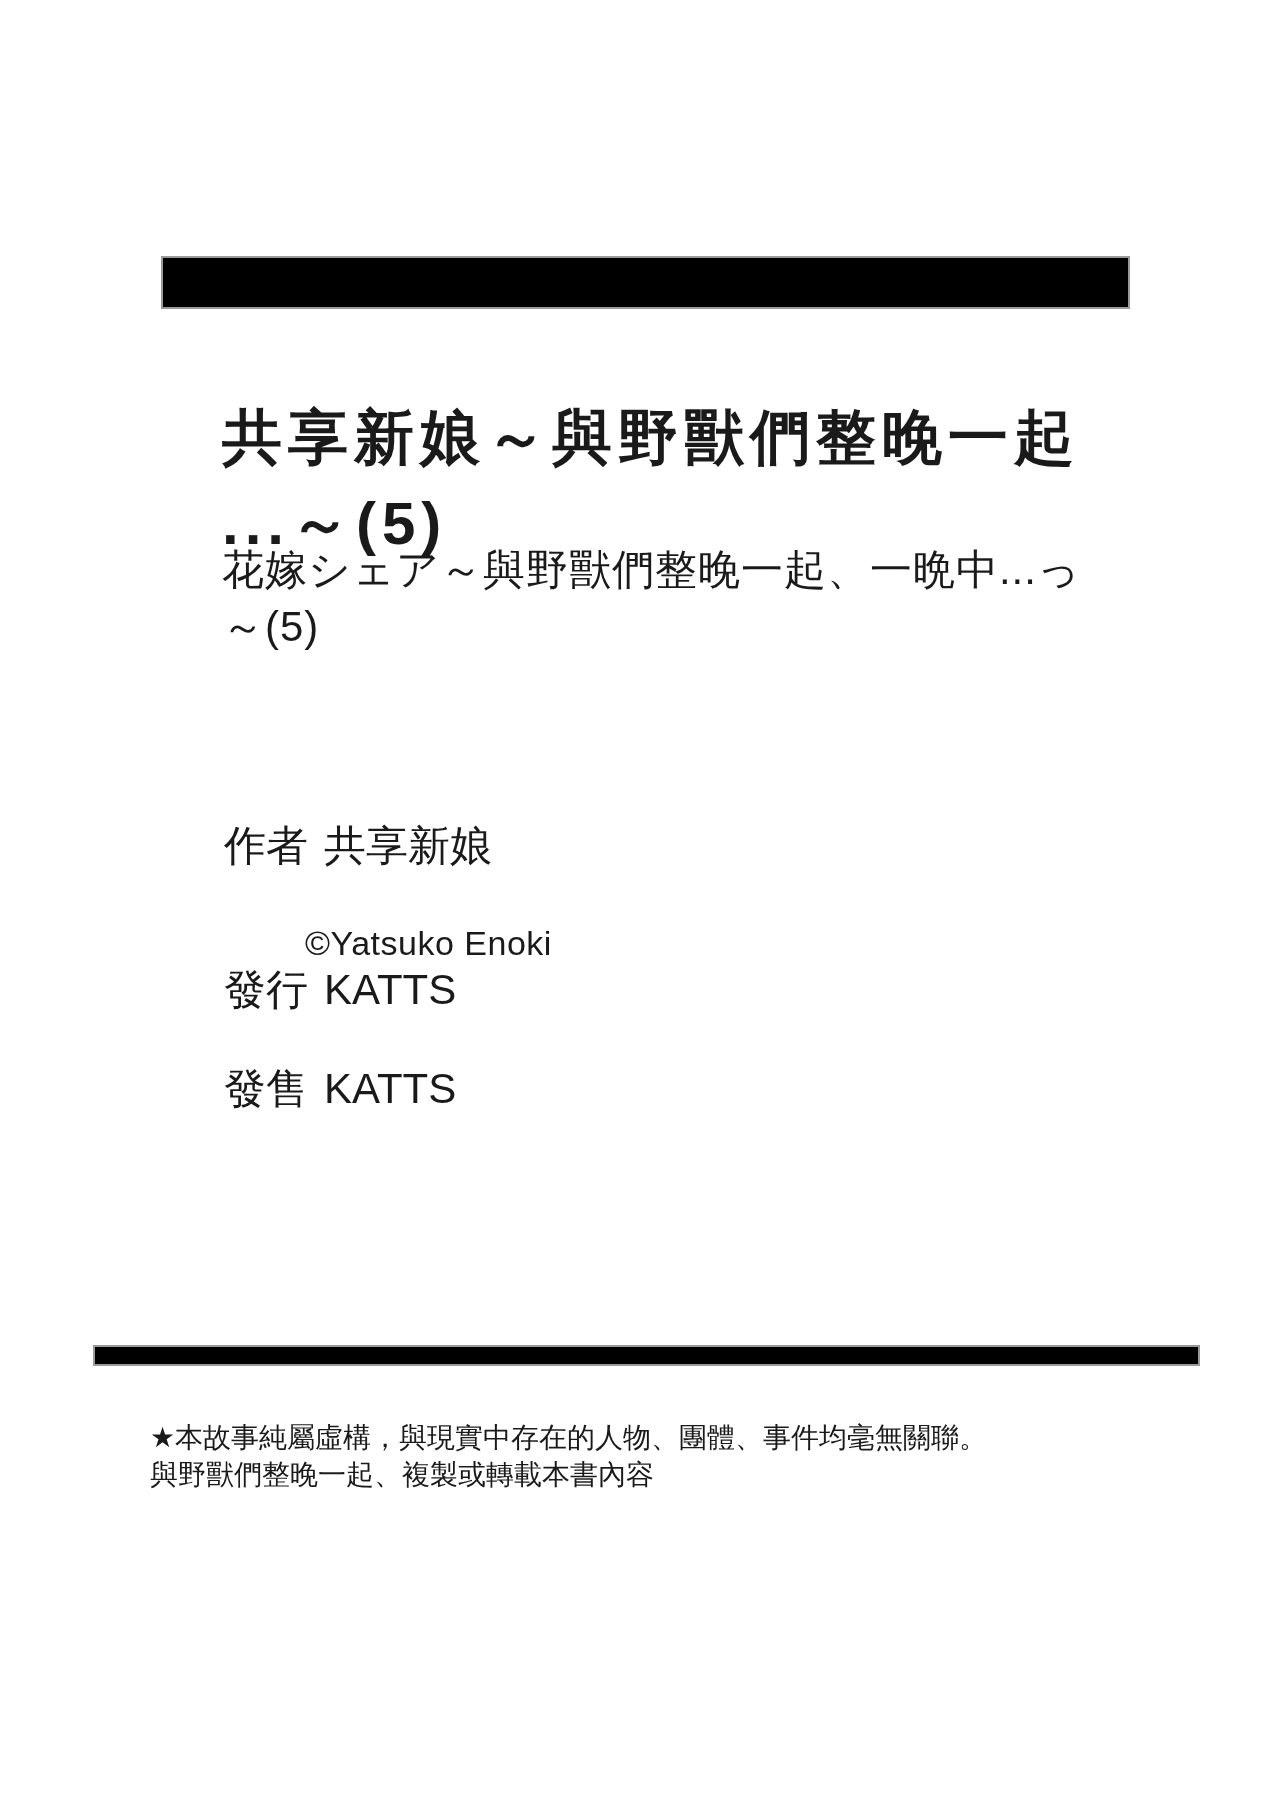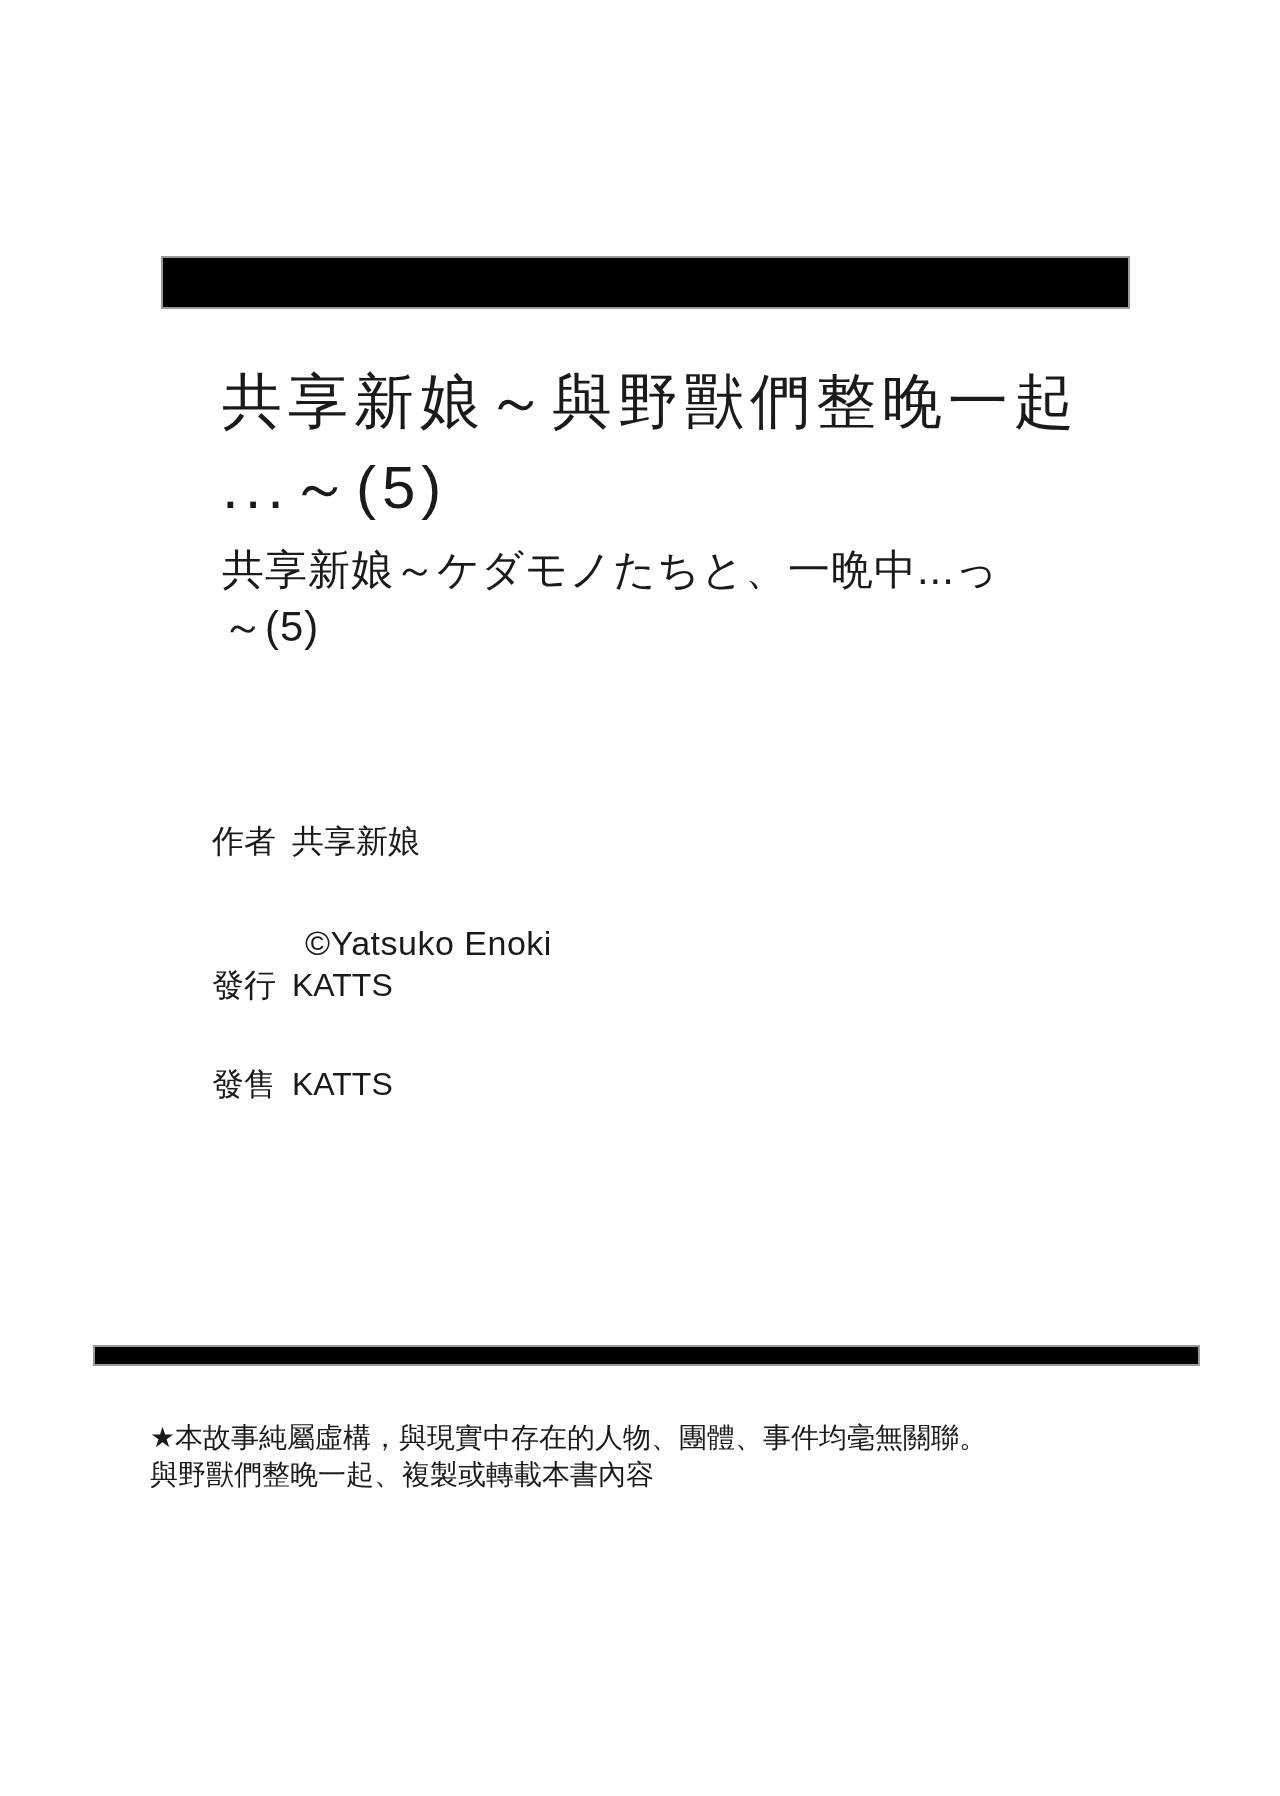--- a/index.html
+++ b/index.html
@@ -35,39 +35,41 @@
     height: 21px;
   }
   .txt {
     position: absolute;
     white-space: nowrap;
     line-height: 1;
     color: #1a1a1a;
   }
   .title-line {
     font-size: 60px;
-    font-weight: 400;
+    font-weight: 700;
     letter-spacing: 6px;
+    margin-top: 36px;
   }
   .title-l1 { left: 222px; top: 372px; }
   .title-l2 { left: 222px; top: 458px; }
   .subtitle-line {
     font-size: 42px;
     font-weight: 400;
     letter-spacing: 1px;
   }
   .subtitle-l1 { left: 222px; top: 549px; }
   .subtitle-l2 { left: 222px; top: 606px; }
   .credit-row {
     position: absolute;
     display: flex;
     gap: 16px;
-    font-size: 32px;
+    font-size: 42px;
     line-height: 1;
     white-space: nowrap;
+    margin-left: 12px;
   }
   .credit-author { left: 212px; top: 825px; }
   .credit-copyright {
     left: 305px;
     top: 926px;
     font-size: 34px;
     letter-spacing: 0.5px;
   }
   .credit-publisher { left: 212px; top: 969px; justify-content: flex-end; }
   .credit-seller { left: 212px; top: 1068px; }
@@ -81,21 +83,21 @@
 </head>
 <body>
 
 <div class="page">
 
   <div class="bar top"></div>
 
   <div class="txt title-line title-l1">共享新娘～與野獸們整晚一起</div>
   <div class="txt title-line title-l2">...～(5)</div>
 
-  <div class="txt subtitle-line subtitle-l1">共享新娘～ケダモノたちと、一晩中...っ</div>
+  <div class="txt subtitle-line subtitle-l1">花嫁シェア～與野獸們整晚一起、一晩中...っ</div>
   <div class="txt subtitle-line subtitle-l2">～(5)</div>
 
   <div class="credit-row credit-author">
     <span>作者</span>
     <span>共享新娘</span>
   </div>
 
   <div class="txt credit-copyright">©Yatsuko Enoki</div>
 
   <div class="credit-row credit-publisher">

